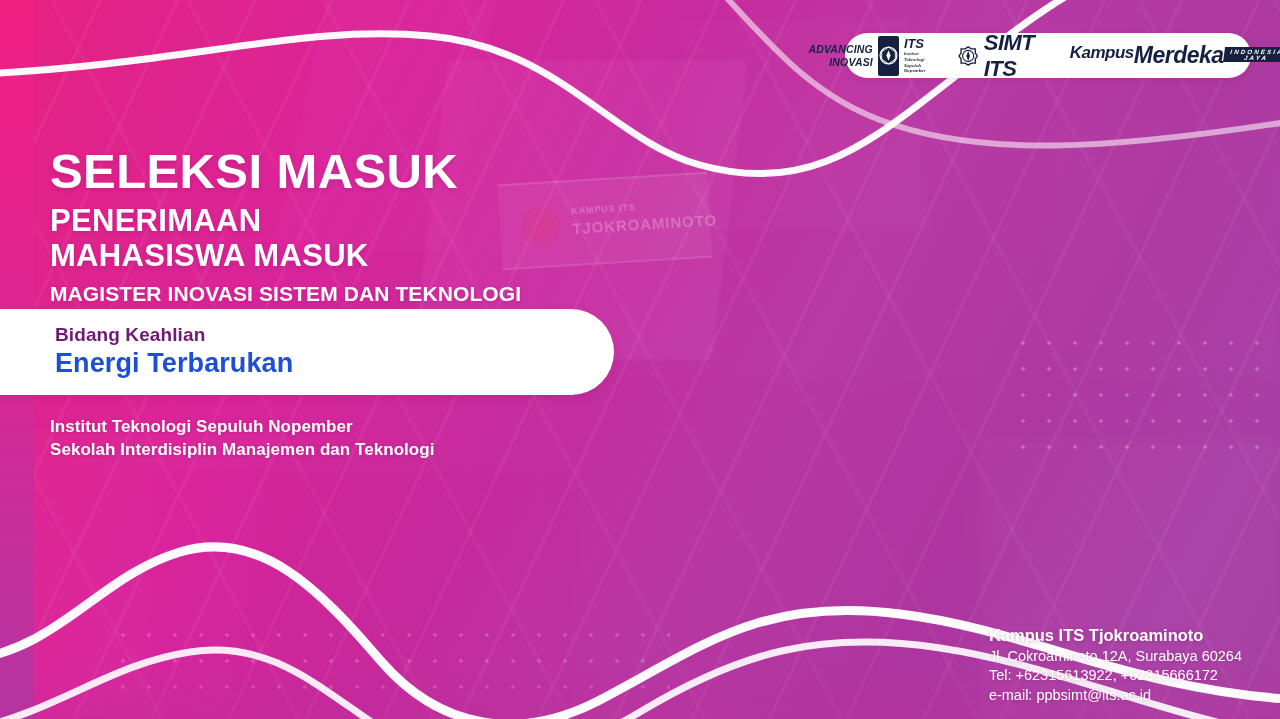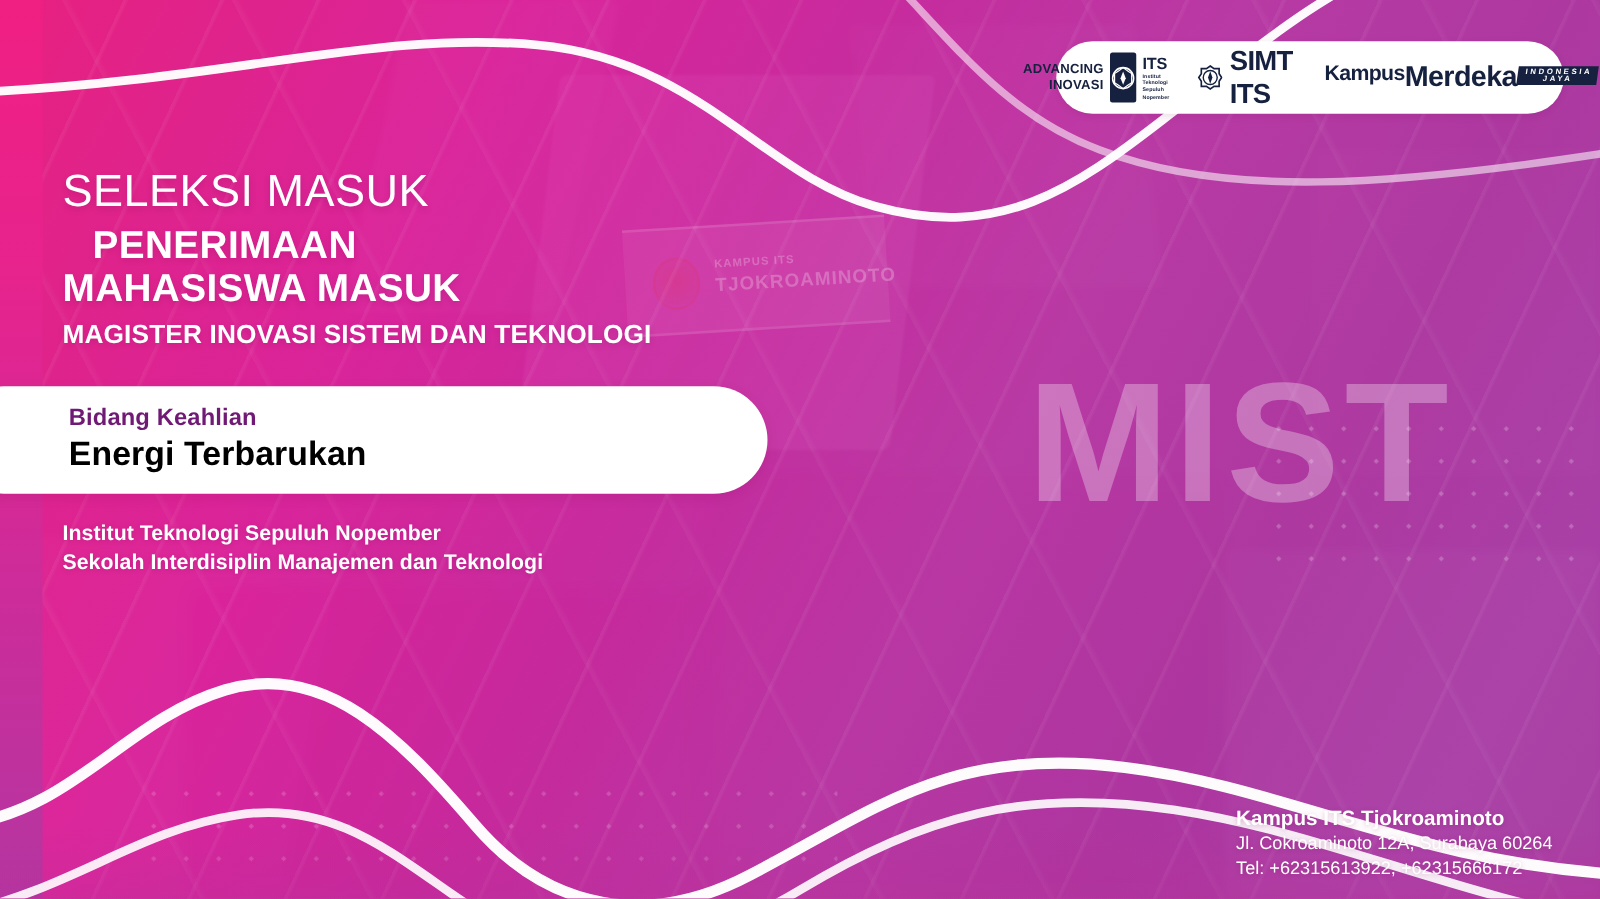--- a/index.html
+++ b/index.html
@@ -128,24 +128,25 @@
   
   .mist-watermark{
     position:absolute; left:822px; top:286px;
     font-size:136px; font-weight:800; letter-spacing:4px;
     color:rgba(255,255,255,.30);
     line-height:1; user-select:none;
   }
 
   
   .logo-pill{
-    position:absolute; left:845px; top:33px; width:406px; height:58px;
+    position:absolute; left:845px; top:33px; width:406px; height:45px;
     background:#ffffff; border-radius:31px;
-    display:flex; align-items:center; justify-content:center; gap:16px;
+    display:flex; align-items:center; justify-content:center; gap:26px;
     box-shadow:0 2px 6px rgba(90,10,70,.10);
+    font-style:italic;
   }
   .logo-advancing{ display:flex; align-items:center; gap:5px; }
   .adv-text{
     font-size:10.5px; font-weight:700; color:#16213f; line-height:1.22;
     letter-spacing:.2px; text-align:right;
   }
   .its-mark{
     width:27px; height:40px; background:#16213f; border-radius:2px;
     display:flex; align-items:center; justify-content:center;
   }
@@ -167,43 +168,43 @@
   .km-ribbon{
     margin-top:2px; background:#16213f; color:#ffffff;
     font-size:6.2px; font-weight:700; letter-spacing:2.1px;
     padding:2px 5px 2px 6px; width:100%; text-align:center;
     transform:skewX(-8deg);
   }
 
   
   .headline{ position:absolute; left:50px; top:135px; }
   .h-seleksi{
-    font-size:36px; font-weight:400; color:#fff; letter-spacing:.4px;
-    line-height:1.02; text-shadow:0 2px 5px rgba(120,10,80,.22);
+    font-size:49px; font-weight:700; color:#fff; letter-spacing:.4px;
+    line-height:1.02; text-shadow:0 2px 5px rgba(120,10,80,.22);margin-top:12px;
   }
   .h-sub1, .h-sub2{
     font-size:31px; font-weight:800; color:#fff; letter-spacing:.3px;
     line-height:1.14; text-shadow:0 2px 5px rgba(120,10,80,.20);
   }
-  .h-sub1{ margin-top:6px;margin-left:24px; }
+  .h-sub1{ margin-top:6px; }
   .h-prog{
     margin-top:8px; font-size:21px; font-weight:700; color:#fff;
     letter-spacing:.1px; text-shadow:0 2px 5px rgba(120,10,80,.20);
   }
 
   
   .field-pill{
     position:absolute; left:-40px; top:309px; width:654px; height:86px;
     background:#ffffff; border-radius:43px;
     display:flex; flex-direction:column; justify-content:center;
     padding-left:95px;
     box-shadow:0 3px 9px rgba(120,10,80,.13);
   }
   .fp-label{ font-size:19px; font-weight:800; color:#701a75; letter-spacing:.1px; line-height:1.15; }
-  .fp-value{ font-size:27px; font-weight:800; color:#000000; letter-spacing:.1px; line-height:1.2; margin-top:1px; }
+  .fp-value{ font-size:27px; font-weight:800; color:#1d4ed8; letter-spacing:.1px; line-height:1.2; margin-top:1px; }
 
   
   .school{ position:absolute; left:50px; top:416px; }
   .school div{
     font-size:17px; font-weight:700; color:#ffffff; line-height:1.33;
     letter-spacing:.05px; text-shadow:0 1px 4px rgba(120,10,80,.22);
   }
 
   
   .contact{ position:absolute; right:38px; bottom:14px; }
@@ -240,21 +241,20 @@
 
   <div class="streaks"></div>
   <div class="streaks2"></div>
 
   <div class="dots-right"></div>
   <div class="dots-bottom"></div>
 
   <div class="edge-strip"></div>
   <div class="bottom-band"></div>
 
-  <div class="mist-watermark">MIST</div>
 
   <svg class="curves" width="1280" height="719" viewBox="0 0 1280 719">
     <path d="M -20 74 C 190 64 300 24 430 36 C 560 48 610 140 700 165 C 800 193 860 150 930 96 C 1000 42 1060 -10 1140 -40" fill="none" stroke="#ffffff" stroke-width="7" stroke-linecap="round" opacity="0.97"></path>
     <path d="M 700 -30 C 760 30 800 90 880 120 C 980 158 1110 150 1300 120" fill="none" stroke="#ffffff" stroke-width="6" stroke-linecap="round" opacity="0.55"></path>
     <path d="M -30 660 C 60 648 100 576 180 552 C 260 528 320 590 380 660 C 440 730 520 742 600 700 C 700 648 760 596 900 614 C 1030 630 1130 690 1300 700" fill="none" stroke="#ffffff" stroke-width="9" stroke-linecap="round" opacity="0.98"></path>
     <path d="M -30 730 C 60 710 110 664 190 652 C 280 638 330 700 400 740 C 470 778 560 760 640 712 C 740 652 820 630 940 648 C 1060 666 1160 716 1300 740" fill="none" stroke="#ffffff" stroke-width="7" stroke-linecap="round" opacity="0.9"></path>
   </svg>
 
   <div class="logo-pill">
 
@@ -311,15 +311,16 @@
 
   <div class="school">
     <div>Institut Teknologi Sepuluh Nopember</div>
     <div>Sekolah Interdisiplin Manajemen dan Teknologi</div>
   </div>
 
   <div class="contact">
     <div class="c-title">Kampus ITS Tjokroaminoto</div>
     <div class="c-line">Jl. Cokroaminoto 12A, Surabaya 60264</div>
     <div class="c-line">Tel: +62315613922, +62315666172</div>
+    <div class="c-line">e-mail: ppbsimt@its.ac.id</div>
   </div>
 
 </div>
 
 </body></html>

